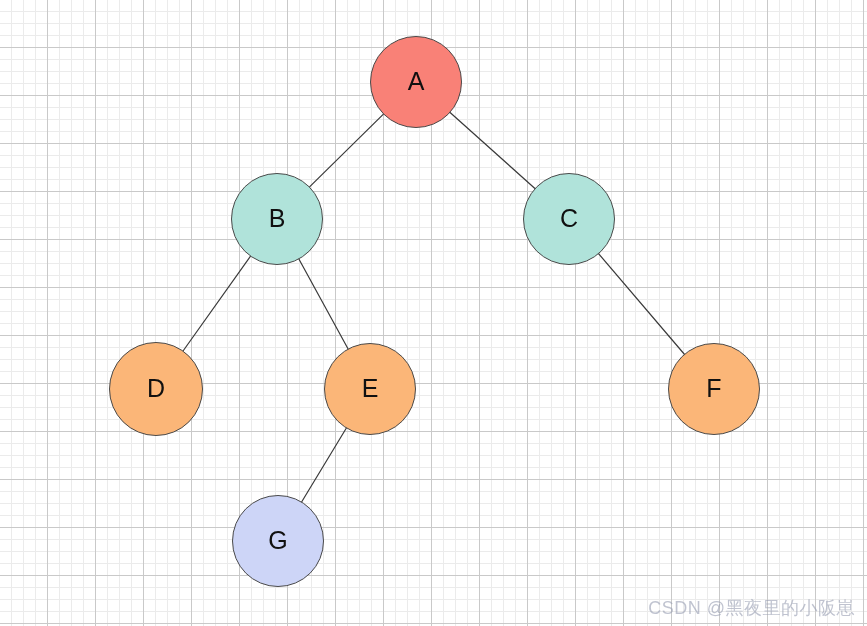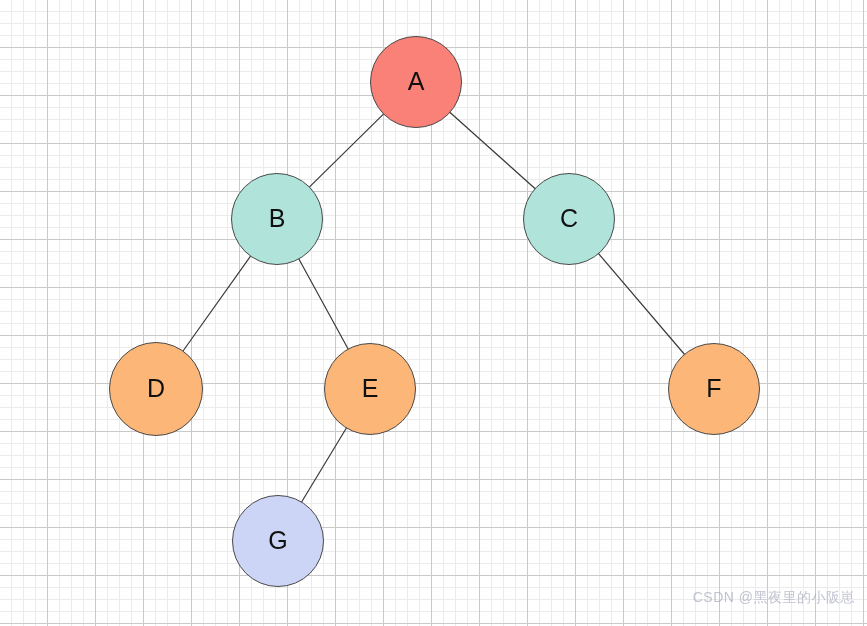--- a/index.html
+++ b/index.html
@@ -54,22 +54,22 @@
     line-height: 1;
     user-select: none;
   }
   .node-label {
     display: block;
     transform: translateY(-1px);
   }
   #watermark {
     position: absolute;
     right: 12px;
-    bottom: 19px;
-    font-size: 14px;
+    bottom: 6px;
+    font-size: 18px;
     color: #9aa0b4;
     opacity: 0.62;
     white-space: nowrap;
     font-family: "Liberation Sans", sans-serif;
     letter-spacing: 0.5px;
   }
 </style>
 </head>
 <body>
 

